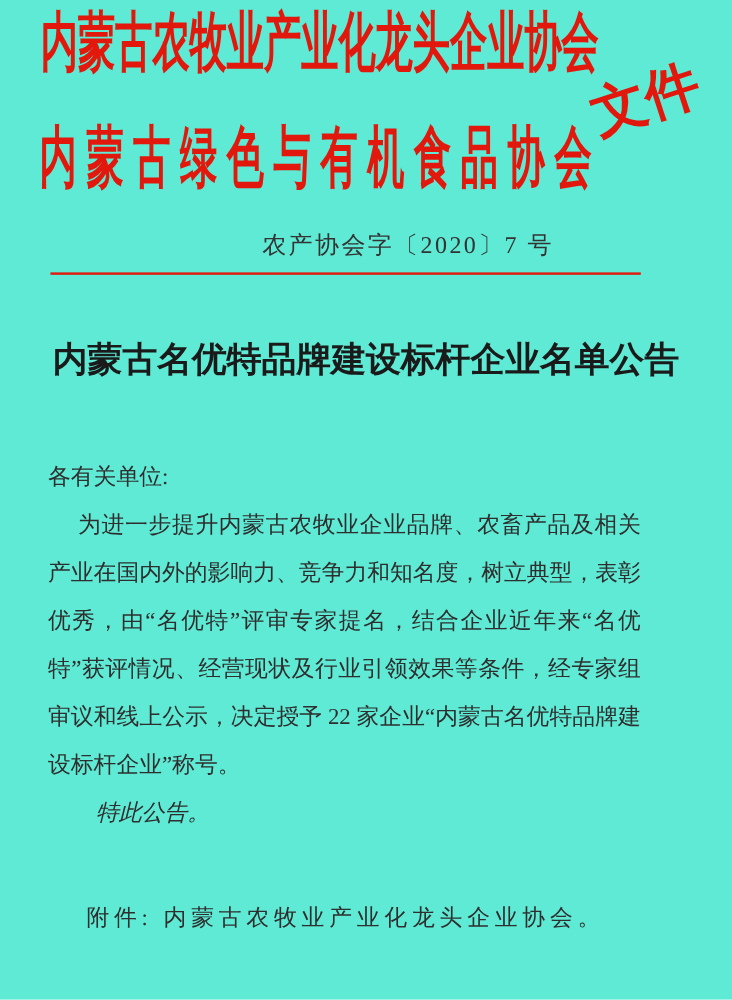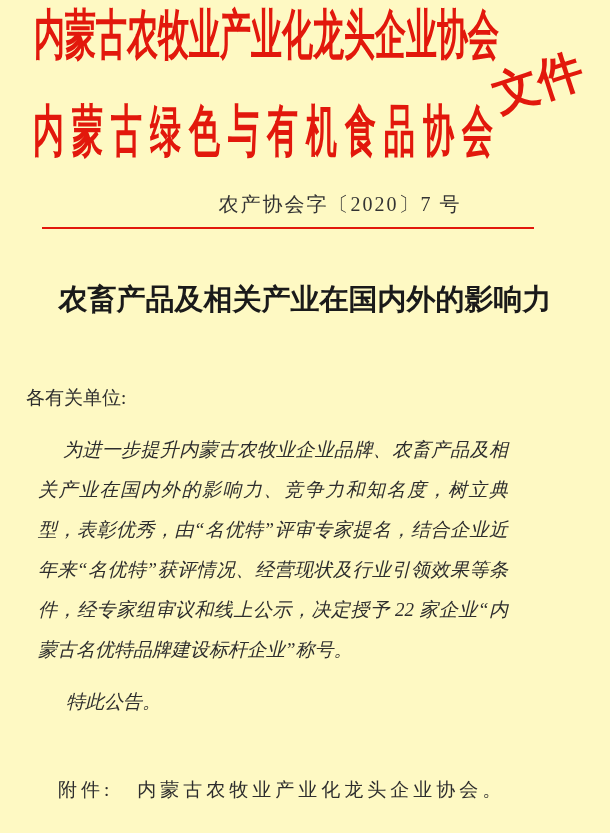--- a/index.html
+++ b/index.html
@@ -4,65 +4,65 @@
 <style>
   :root{
     --red:#e2180c;
     --ink:#2e2e2e;
   }
   html,body{margin:0;padding:0;}
   body{
     width:610px;height:833px;background:#ffffff;position:relative;overflow:hidden;
     font-family:"Liberation Serif","DejaVu Serif",serif;
   }
-  .page{position:absolute;inset:0;background:#fef9c3;}
+  .page{position:absolute;inset:0;background:#5eead4;}
   .org{
     position:absolute;color:var(--red);font-weight:700;white-space:nowrap;line-height:1;
   }
   .org1{left:34px;top:8px;font-size:31px;transform:scale(1,1.74);transform-origin:left top;}
   .org2{left:33px;top:103px;font-size:31px;letter-spacing:8px;transform:scaleY(1.8);transform-origin:left top;}
   .doctype{
     position:absolute;left:492px;top:60px;font-size:46px;font-weight:700;color:var(--red);
     transform:rotate(-18deg);transform-origin:center;line-height:1;white-space:nowrap;
   }
   .docnum{
     position:absolute;top:191px;left:0;width:610px;text-align:center;
     font-size:20px;color:#333333;letter-spacing:2px;padding-left:35px;
   }
   .redline{position:absolute;top:227px;left:42px;width:492px;height:2px;background:var(--red);}
   .title{
     position:absolute;top:280px;left:0;width:610px;margin:0;text-align:center;
     font-size:29px;font-weight:700;color:#1a1a1a;
   }
   .body{
-    position:absolute;top:378px;left:26px;width:494px;
+    position:absolute;top:378px;left:40px;width:494px;
     font-size:19px;line-height:40px;color:var(--ink);
   }
   .salutation{text-indent:0;}
-  .para{margin:12px;text-indent:25px;text-align:justify;font-style:italic;}
+  .para{margin:0;text-indent:25px;text-align:justify;}
   .closing{text-indent:40px;font-style:italic;}
   .attachment{margin-top:48px;text-indent:32px;letter-spacing:4px;white-space:nowrap;}
-  .att-label{margin-right:24px;}
+  .att-label{margin-right:9px;}
 </style>
 </head>
 <body>
 
 <div class="page">
 
   <div class="org org1">内蒙古农牧业产业化龙头企业协会</div>
 
   <div class="org org2">内蒙古绿色与有机食品协会</div>
 
   <div class="doctype">文件</div>
 
   <div class="docnum">农产协会字〔2020〕7 号</div>
 
   <div class="redline"></div>
 
-  <h1 class="title">农畜产品及相关产业在国内外的影响力</h1>
+  <h1 class="title">内蒙古名优特品牌建设标杆企业名单公告</h1>
 
   <div class="body">
     <div class="salutation">各有关单位:</div>
 
     <p class="para">为进一步提升内蒙古农牧业企业品牌、农畜产品及相关产业在国内外的影响力、竞争力和知名度，树立典型，表彰优秀，由“名优特”评审专家提名，结合企业近年来“名优特”获评情况、经营现状及行业引领效果等条件，经专家组审议和线上公示，决定授予 22 家企业“内蒙古名优特品牌建设标杆企业”称号。</p>
 
     <div class="closing">特此公告。</div>
 
     <div class="attachment">
       <span class="att-label">附件:</span><span class="att-text">内蒙古农牧业产业化龙头企业协会。</span>

